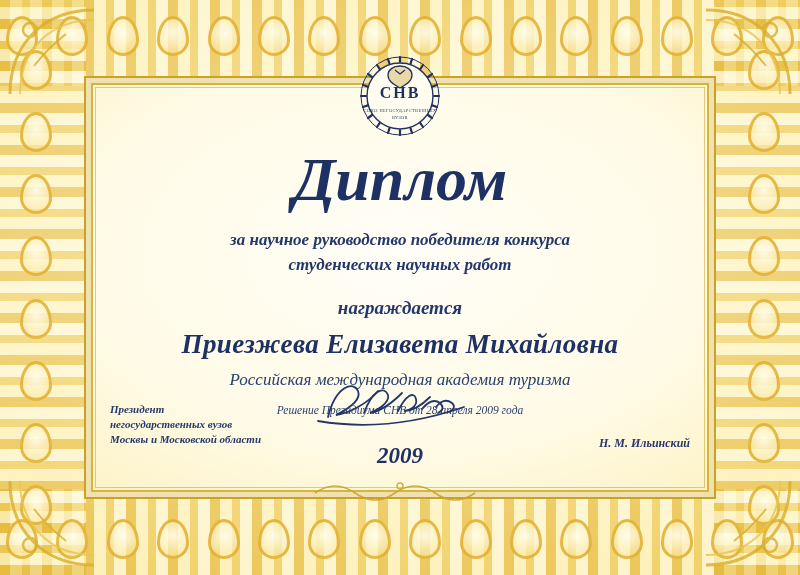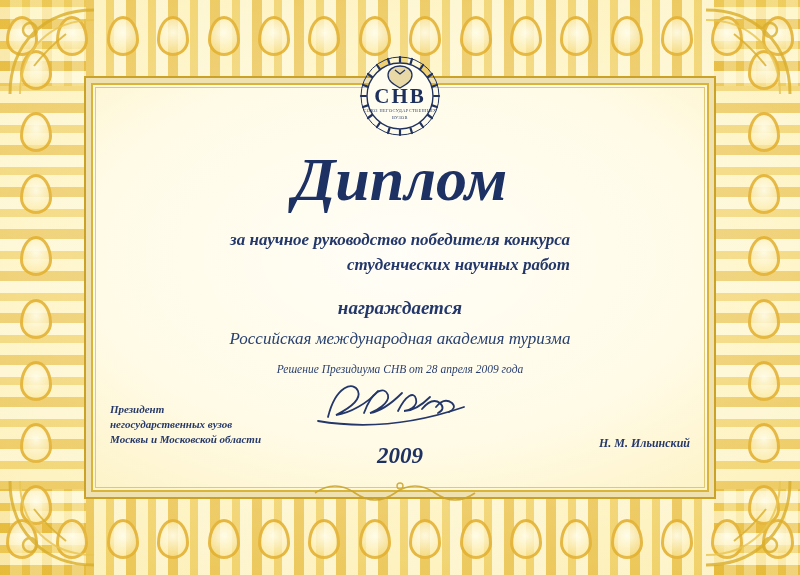--- a/index.html
+++ b/index.html
@@ -144,21 +144,21 @@
     height: 96px;
     position: relative;
     display: flex;
     align-items: center;
     justify-content: center;
   }
   .emblem .seal-text {
     position: absolute;
     top: 36px;
     font-family: "Liberation Serif", serif;
-    font-size: 21px;
+    font-size: 16px;
     letter-spacing: 2px;
     font-weight: bold;
     color: #1d2f5c;
   }
   .emblem .seal-sub {
     position: absolute;
     top: 60px;
     font-size: 4.4px;
     letter-spacing: 0.4px;
     color: #2a3d6d;
@@ -176,21 +176,21 @@
     color: #1e3163;
     margin-top: 4px;
     text-shadow: 1px 1px 0 rgba(255,255,255,0.6);
   }
 
   .subtitle {
     margin-top: 18px;
     font-size: 17px;
     font-style: italic;
     font-weight: bold;
-    text-align: right;
+    text-align: center;
     line-height: 1.45;
     color: #23376a;
     max-width: 470px;
   }
 
   .awarded {
     margin-top: 20px;
     font-size: 19px;
     font-style: italic;
     font-weight: bold;
@@ -411,20 +411,21 @@
 
     <div class="title">Диплом</div>
 
     <div class="subtitle">
       <div>за  научное руководство победителя конкурса</div>
       <div>студенческих научных работ</div>
     </div>
 
     <div class="awarded">награждается</div>
 
+    <div class="recipient">Приезжева Елизавета Михайловна</div>
 
     <div class="organization">Российская международная академия туризма</div>
 
     <div class="decision">Решение Президиума СНВ от 28 апреля 2009 года</div>
 
     <div class="signature-block">
       <div>Президент</div>
       <div>негосударственных вузов</div>
       <div>Москвы и Московской области</div>
     </div>

